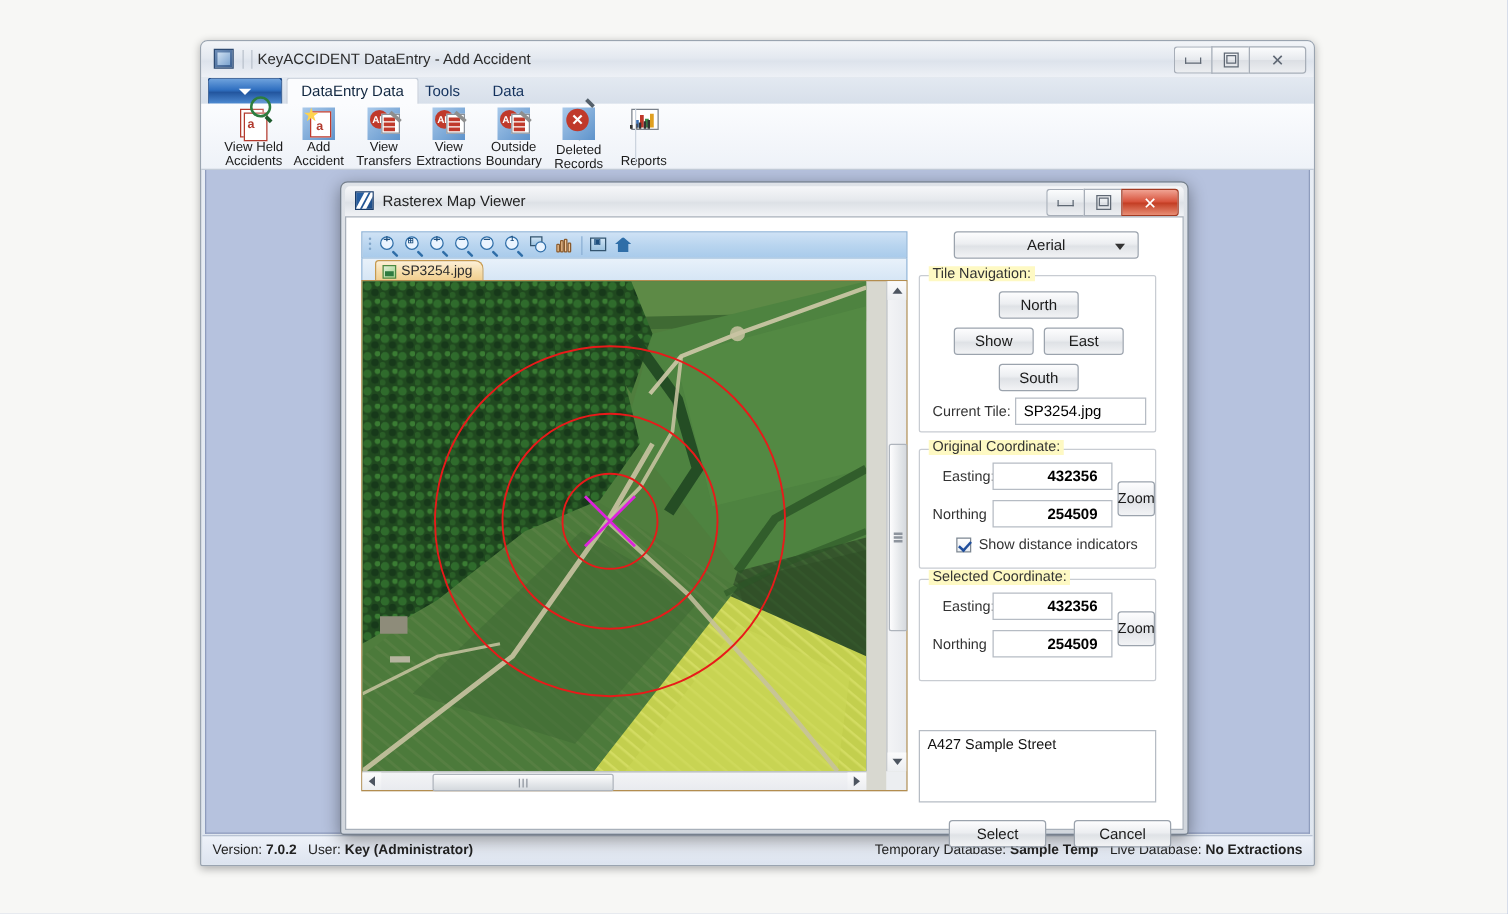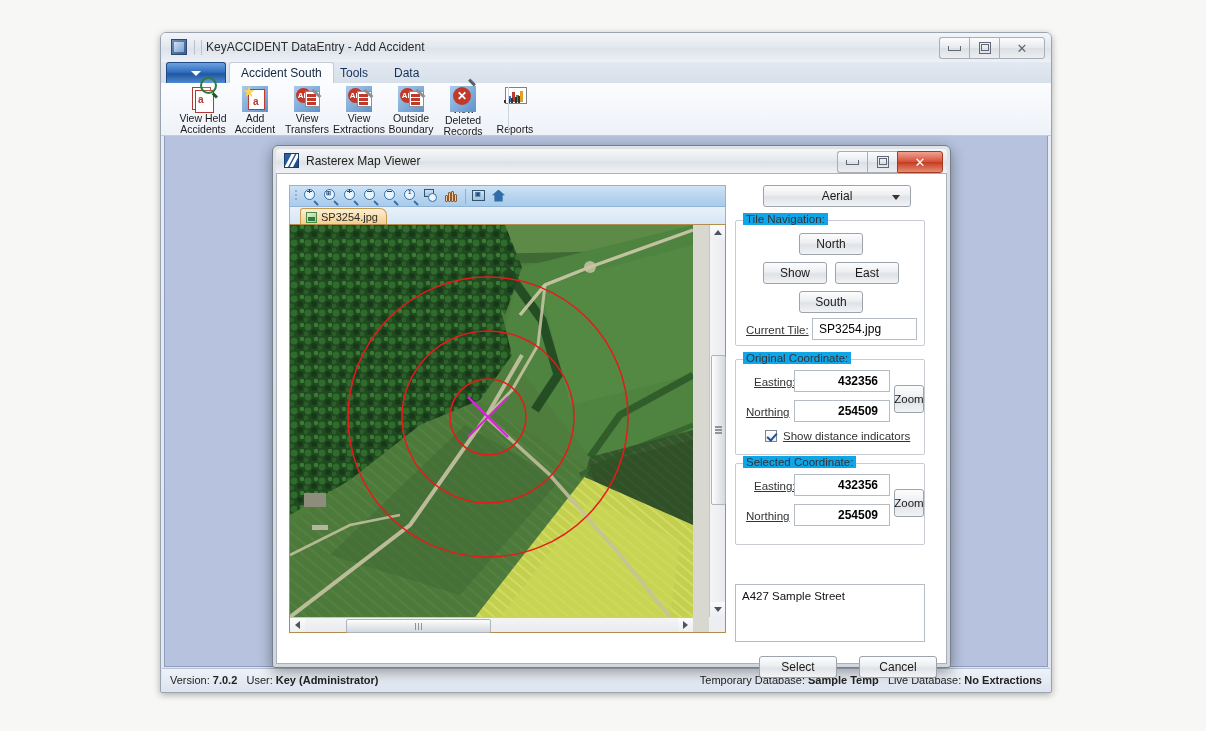--- a/index.html
+++ b/index.html
@@ -267,24 +267,24 @@
     position:absolute;
   }
   #layer-select .caret{
     position:absolute;right:10px;top:9px;width:0;height:0;
     border-left:4px solid transparent;border-right:4px solid transparent;border-top:5px solid #333;
   }
   .groupbox{
     position:absolute;border:1px solid #c8ccd2;border-radius:2px;box-sizing:border-box;
   }
   .gb-title{
-    position:absolute;top:-8px;left:7px;background:#0ea5e9;padding:0 3px;
+    position:absolute;top:-8px;left:7px;background:#fef9c3;padding:0 3px;
     font-size:11.5px;color:#333;white-space:nowrap;
   }
-  .fld-label{position:absolute;font-size:11.5px;color:#333;text-decoration:underline;}
+  .fld-label{position:absolute;font-size:11.5px;color:#333;}
   .txtbox{
     position:absolute;background:#fff;border:1px solid #b6bcc4;box-sizing:border-box;
     font-size:12px;font-weight:bold;color:#000;
     display:flex;align-items:center;justify-content:center;padding-left:32px;
   }
   .txtbox.left{justify-content:flex-start;padding-left:6px;font-weight:normal;}
   .chk{position:absolute;width:12px;height:12px;border:1px solid #7d8792;background:linear-gradient(180deg,#fff,#e9edf2);box-sizing:border-box;}
   .chk:after{
     content:"";position:absolute;left:3px;top:0px;width:4px;height:8px;
     border:solid #1f4e9c;border-width:0 2px 2px 0;transform:rotate(42deg);
@@ -317,21 +317,21 @@
       <div class="wbtn">
           <span class="glyph-close">✕</span>
         </div>
     </div>
   </div>
 
   <div id="ribbon-tabs">
     <div id="app-button">
       <span class="caret"></span>
     </div>
-    <div class="rtab active" style="left:68px">Accident South</div>
+    <div class="rtab active" style="left:68px">DataEntry Data</div>
     <div class="rtab" style="left:168px">Tools</div>
     <div class="rtab" style="left:222px">Data</div>
   </div>
 
   <div id="ribbon-body">
     <div class="ribgroup" style="left:16px">
 
       <div class="ribitem">
         <div class="ico">
           <span class="ic-docstack"></span>

